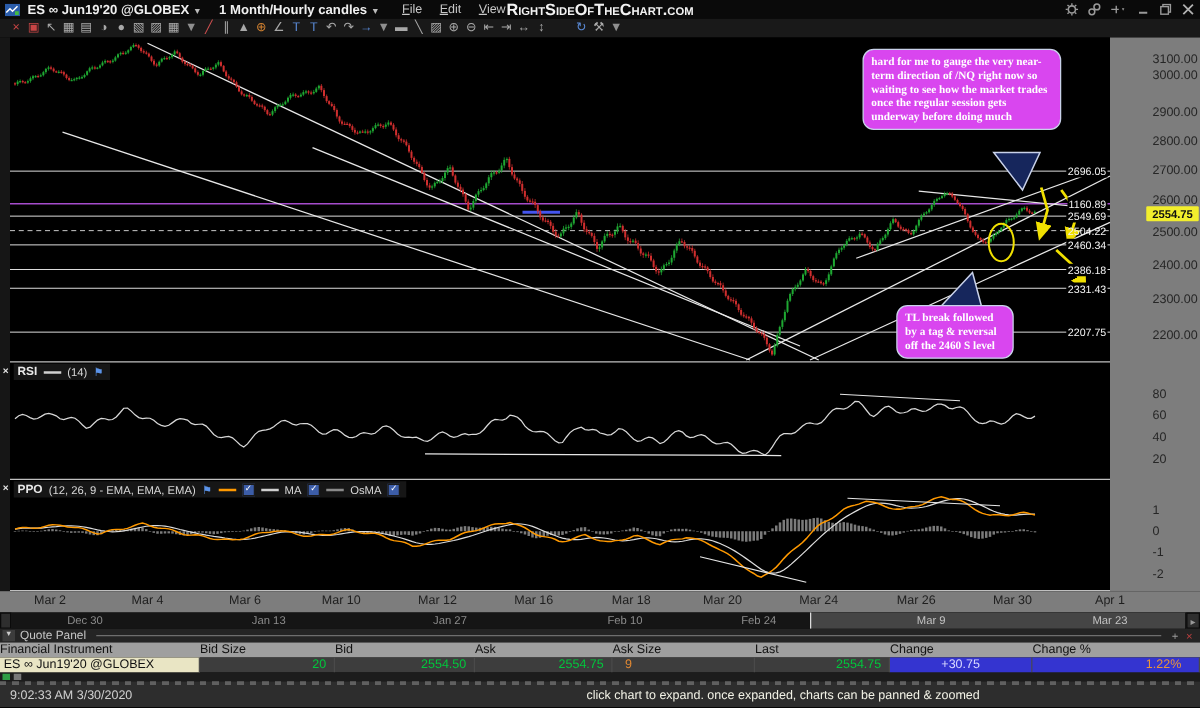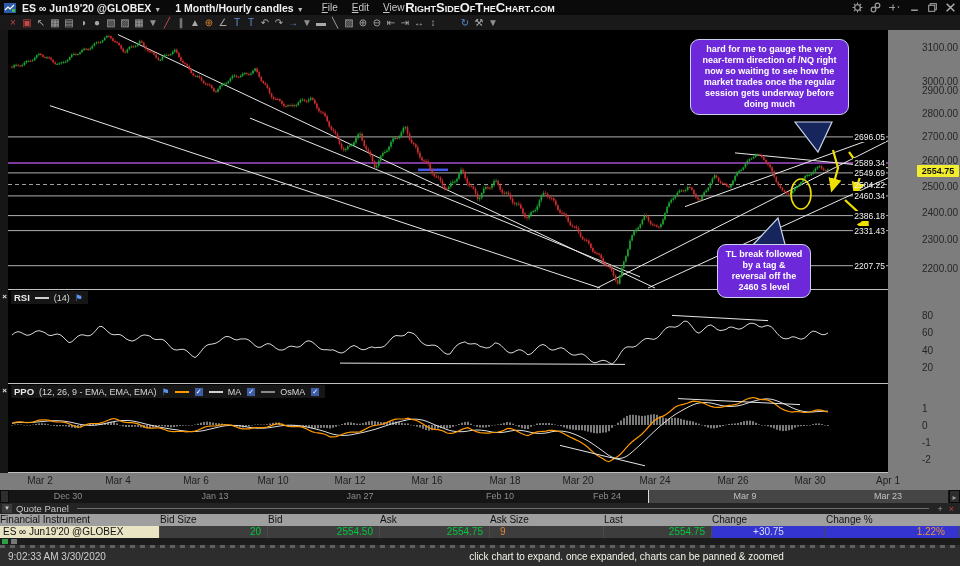--- a/index.html
+++ b/index.html
@@ -34,23 +34,23 @@
   #cv{position:absolute;left:0;top:0;z-index:2;pointer-events:none;}
   .subhdr{position:absolute;display:flex;align-items:center;gap:5px;z-index:4;font-size:9px;color:#d8d8d8;
           background:rgba(40,40,40,.55);padding:1px 5px 1px 3px;}
   .subhdr b{font-size:9.5px;color:#e8e8e8;}
   .lsample{display:inline-block;width:14px;height:2px;background:#d0d0d0;}
   .lsample.orange{background:#ff9900;} .lsample.gray{background:#8a8a8a;}
   .cb{display:inline-block;width:8px;height:8px;background:#3c5da8;border:1px solid #1a1a1a;color:#fff;
       font-size:7px;line-height:8px;text-align:center;}
   .flagicon{color:#5b93e8;font-size:9px;}
   
-  .note{position:absolute;background:#6d28d9;border:1.5px solid #c9d2ea;border-radius:9px;color:#fff;
-        font-size:9px;font-weight:bold;line-height:11px;text-align:center;padding:4px 6px;z-index:5;
-        font-family:Liberation Sans, sans-serif;}
+  .note{position:absolute;background:#d946ef;border:1.5px solid #c9d2ea;border-radius:9px;color:#fff;
+        font-size:9px;font-weight:bold;line-height:11px;padding:4px 6px;z-index:5;
+        font-family:Liberation Serif, serif;}
   #note1{left:690px;top:39px;width:145px;}
   #note2{left:717px;top:244px;width:80px;}
   
   .date-axis{position:absolute;left:0;top:473px;width:960px;height:17px;background:#7d7d7d;z-index:3;}
   .dtick{position:absolute;top:2px;transform:translateX(-50%);font-size:10px;color:#1e1e1e;white-space:nowrap;}
   
   .scrollbar{position:absolute;left:0;top:490px;width:960px;height:13px;background:#151515;z-index:3;}
   .sb-btn{position:absolute;top:0;width:9px;height:13px;background:#2e2e2e;border:1px solid #0a0a0a;box-sizing:border-box;}
   .sb-thumb{position:absolute;top:0;height:13px;background:#454545;border-left:1px solid #dcdcdc;box-sizing:border-box;}
   .sb-lab{position:absolute;top:1px;transform:translateX(-50%);font-size:9px;white-space:nowrap;z-index:2;}
@@ -166,21 +166,21 @@
       <span class="ticon" style="color: rgb(168, 168, 168);">↕</span>
       <span class="ticon" style="color: rgb(90, 138, 214); margin-left: 18px;">↻</span>
       <span class="ticon" style="color: rgb(168, 168, 168);">⚒</span>
       <span class="ticon" style="color: rgb(144, 144, 144);">▼</span>
     </div>
 
   <div class="chart-bg"></div>
   <div class="leftstrip"></div>
   <div class="price-axis" id="priceaxis">
       <div class="tick" style="top: 11.9621px;">3100.00</div>
-      <div class="tick" style="top: 46px;">3000.00</div>
+      <div class="tick" style="top: 25px;">3000.00</div>
       <div class="tick" style="top: 54.9447px;">2900.00</div>
       <div class="tick" style="top: 77.561px;">2800.00</div>
       <div class="tick" style="top: 101px;">2700.00</div>
       <div class="tick" style="top: 125.324px;">2600.00</div>
       <div class="tick" style="top: 150.601px;">2500.00</div>
       <div class="tick" style="top: 176.911px;">2400.00</div>
       <div class="tick" style="top: 204.341px;">2300.00</div>
       <div class="tick" style="top: 232.99px;">2200.00</div>
       <div class="tick" style="top: 279.5px;">80</div>
       <div class="tick" style="top: 297px;">60</div>
@@ -1388,20 +1388,20 @@
     <i style="left:11px;background:#787878;"></i>
   </div>
 
   <div class="statusbar">
     <div class="grabber"></div>
     <span class="ts">9:02:33 AM 3/30/2020</span>
     <span class="hint">click chart to expand. once expanded, charts can be panned &amp; zoomed</span>
   </div>
 
 <div class="lvl" style="top: 131.944px;">2696.05</div>
-    <div class="lvl" style="top: 157.971px;">2589.34</div>
+    <div class="lvl" style="top: 157.971px;">1160.89</div>
     <div class="lvl" style="top: 167.917px; text-align: center;">2549.69</div>
     <div class="lvl nobg" style="top: 179.514px;">2504.22</div>
     <div class="lvl" style="top: 190.908px;">2460.34</div>
     <div class="lvl" style="top: 210.633px;">2386.18</div>
     <div class="lvl" style="top: 225.593px; text-align: right;">2331.43</div>
     <div class="lvl" style="top: 260.724px;">2207.75</div>
   </div>
 
 </body></html>

